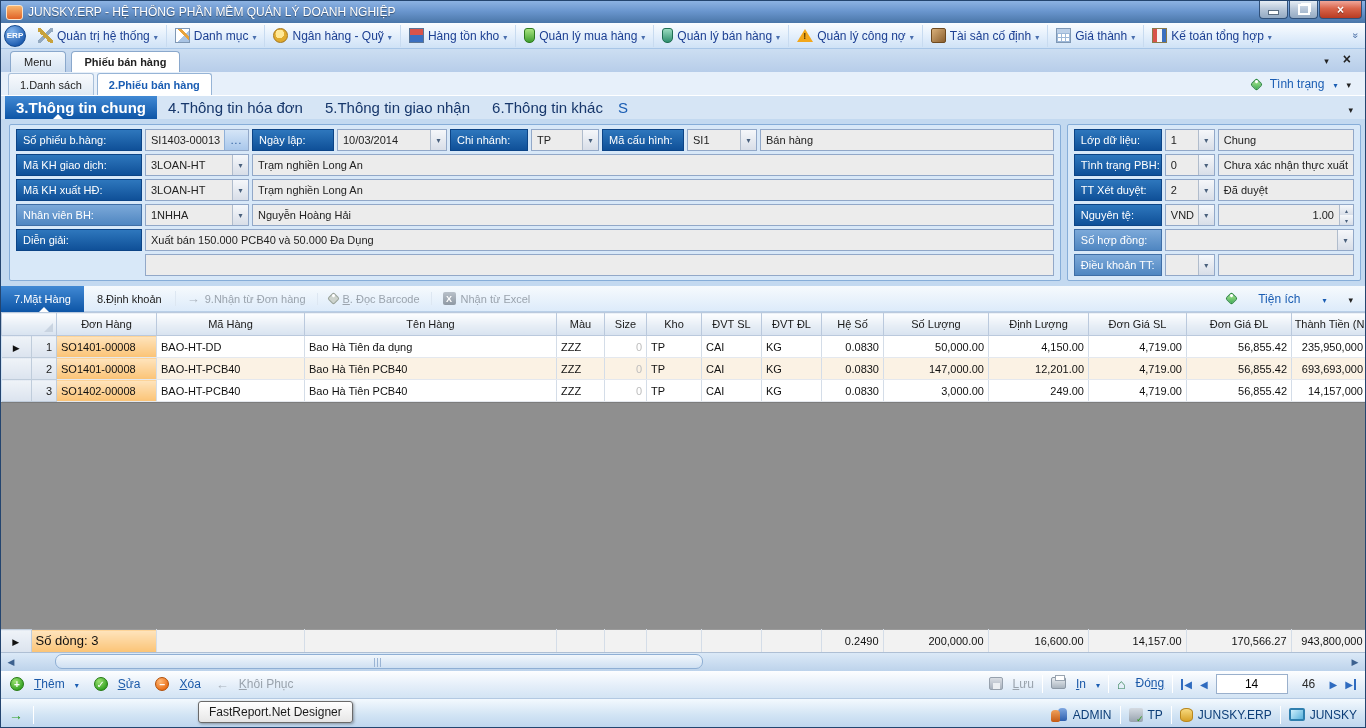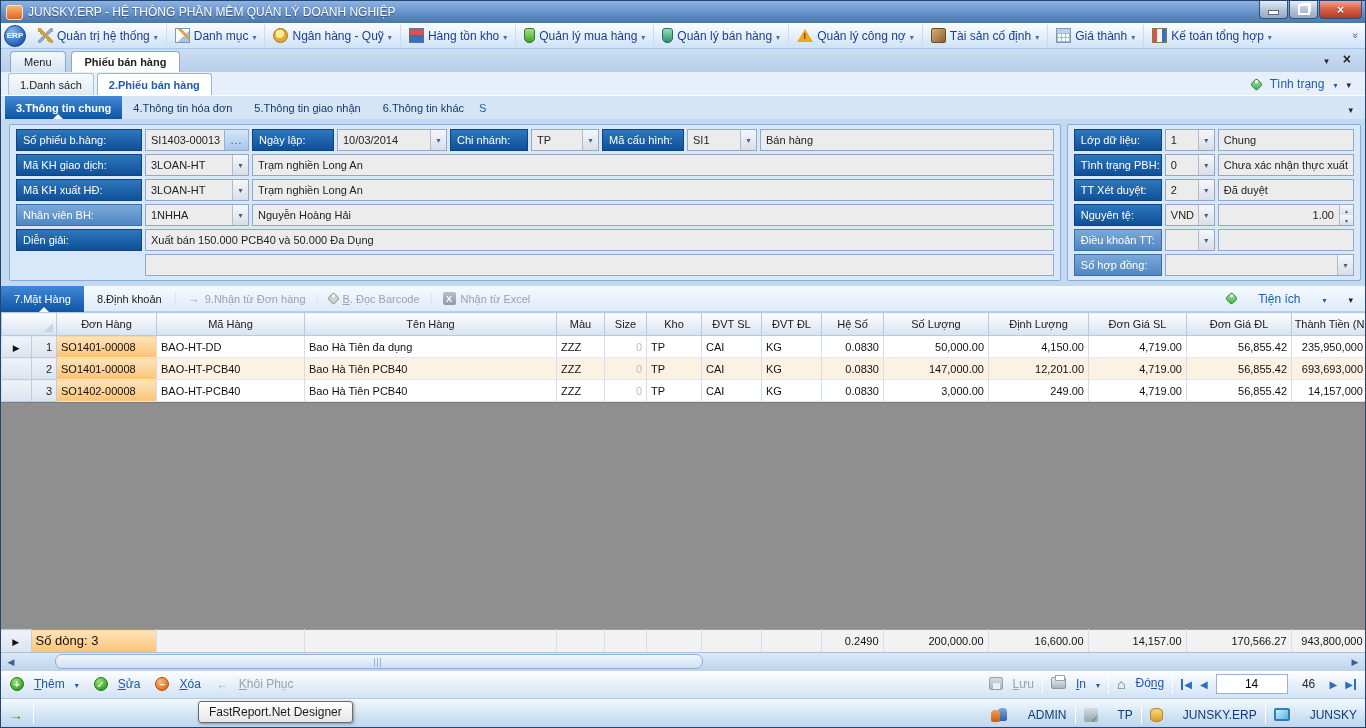--- a/index.html
+++ b/index.html
@@ -49,21 +49,21 @@
 .stab{height:22px;display:flex;align-items:center;padding:0 11px;font-size:11px;color:#222;background:linear-gradient(180deg,#f8fafd,#e0eaf4);border:1px solid #a9c0da;border-bottom:none;border-radius:3px 3px 0 0;margin-left:3px}
 .stab.active{background:#fff;color:#1a5db3;font-weight:bold;border-color:#96b4d6}
 .st-right{margin-left:auto;display:flex;align-items:center;gap:9px;padding:0 10px 4px 0;font-size:12px;color:#1a5db3}
 .tag{width:9px;height:9px;flex:none;background:linear-gradient(135deg,#b4ea93,#3fae55);border-radius:2px;transform:rotate(45deg);position:relative;border:1px solid #2e8a40}
 .tag::after{content:"";position:absolute;width:3px;height:3px;border-radius:50%;background:#fff;top:0;left:0}
 .tag.gray{background:#cdd3cd;border-color:#9aa39a}
 .smallcaret::after{content:"▾";font-size:8px;color:#1a5db3}
 
 
 .infotabs{height:23px;background:#d6e5f5;display:flex;align-items:center;padding-left:4px}
-.itab{height:23px;display:flex;align-items:center;padding:0 11px;font-size:11px;color:#17376b;white-space:nowrap}
+.itab{height:23px;display:flex;align-items:center;padding:0 11px;font-size:15px;color:#17376b;white-space:nowrap}
 .itab.active{background:linear-gradient(180deg,#4189d4,#0d55a6);color:#fff;font-weight:bold}
 .itab.letter{color:#1a5db3;padding:0 4px}
 .it-right{margin-left:auto;padding-right:12px}
 .ptr{position:absolute;width:0;height:0;border-left:5px solid transparent;border-right:5px solid transparent;border-bottom:5px solid #fff;z-index:9}
 
 
 .formarea{height:167px;background:#c3d9f0;display:flex;gap:6px;padding:5px 4px 5px 8px}
 .panel{background:#d8e8f8;border:1px solid #86add8;border-radius:2px;padding:4px 6px}
 .panel.left{width:1056px}
 .panel.right{flex:1}
@@ -143,21 +143,21 @@
 .nav.last{border-right:2px solid #2f6bbf;padding-right:1px}
 .nav.prev::after,.nav.first::after{content:"◀"}
 .nav.next::after,.nav.last::after{content:"▶"}
 .pagebox{width:72px;height:20px;background:#fff;border:1px solid #9ab0cc;font-size:12px;color:#000;text-align:center;line-height:19px}
 .pagetotal{color:#2a2a2a;font-size:12px;width:26px;text-align:center}
 
 
 .statusbar{height:32px;background:linear-gradient(180deg,#f3f9fe,#d2e4f4 50%,#b9d2ec);display:flex;align-items:center;padding:0 8px;font-size:12px;color:#0c3d77;position:relative}
 .go-ic::after{content:"→";color:#2f9e1f;font-weight:bold;font-size:14px}
 .sb-right{margin-left:auto;display:flex;align-items:center;gap:8px;white-space:nowrap}
-.sbgrp{display:flex;align-items:center;gap:20px}
+.sbgrp{display:flex;align-items:center;gap:5px}
 .sb-user{width:17px;height:14px;position:relative}
 .sb-user::before{content:"";position:absolute;left:7px;top:0;width:9px;height:13px;border-radius:4px 4px 2px 2px;background:linear-gradient(180deg,#7fa7e0,#2d5fae)}
 .sb-user::after{content:"";position:absolute;left:0;top:2px;width:9px;height:12px;border-radius:4px 4px 2px 2px;background:linear-gradient(180deg,#f0a05a,#c55a14)}
 .sb-server{width:14px;height:14px;border-radius:2px;background:linear-gradient(180deg,#d5dbe2,#97a2ae);position:relative}
 .sb-server::after{content:"✓";position:absolute;right:-1px;bottom:-2px;color:#2f9e1f;font-size:9px;font-weight:bold}
 .sb-db{width:13px;height:14px;background:linear-gradient(180deg,#f8da7e,#d7a127);border:1px solid #b9871d;border-radius:6px/4px}
 .sb-pc{width:16px;height:13px;border:2px solid #2e7fae;border-radius:2px;background:linear-gradient(135deg,#cdeffc,#58b2dc)}
 .tooltip{position:absolute;left:197px;top:2px;height:22px;padding:0 10px;background:linear-gradient(180deg,#ffffff,#e6e6e6);border:1px solid #6a6a6a;border-radius:3px;box-shadow:1px 1px 3px rgba(0,0,0,.35);display:flex;align-items:center;font-size:12px;color:#1a1a1a;z-index:20}
 </style>
 </head>
@@ -370,34 +370,34 @@
           </span>
         <span class="inp" style="flex:1">
             <span class="val num">1.00</span>
             <span class="spin">
               <i class="up"></i>
               <i class="dn"></i>
             </span>
           </span>
       </div>
       <div class="frow">
+        <span class="flbl lt rlbl">Số hợp đồng:</span>
+        <span class="inp" style="flex:1">
+            <span class="val"></span>
+            <span class="dd"></span>
+          </span>
+      </div>
+      <div class="frow">
         <span class="flbl lt rlbl">Điều khoản TT:</span>
         <span class="inp" style="width:50px">
             <span class="val"></span>
             <span class="dd"></span>
           </span>
         <span class="inp" style="flex:1">
             <span class="val"></span>
-          </span>
-      </div>
-      <div class="frow">
-        <span class="flbl lt rlbl">Số hợp đồng:</span>
-        <span class="inp" style="flex:1">
-            <span class="val"></span>
-            <span class="dd"></span>
           </span>
       </div>
     </div>
   </div>
 
   <div class="detailbar">
     <span class="dtltab active">7.Mặt Hàng</span>
     <span class="dtltab">8.Định khoản</span>
     <span class="dtlact">
         <span class="arrow-gray"></span>

